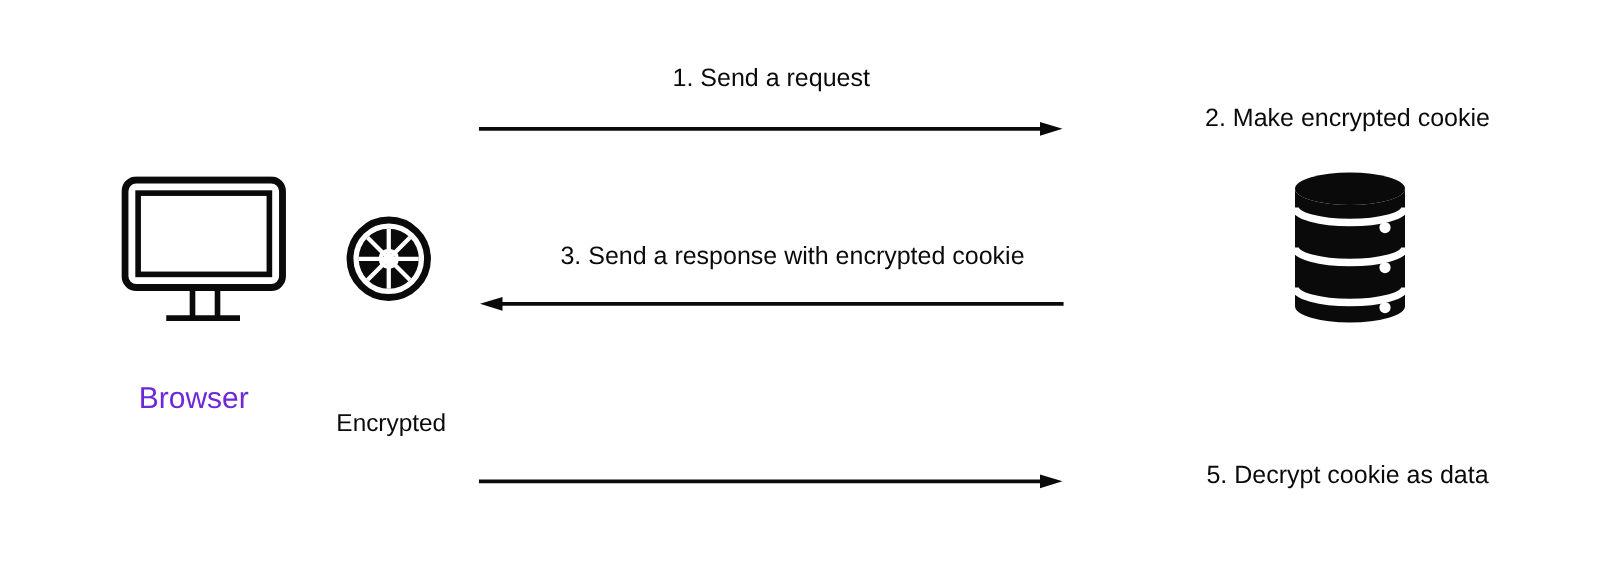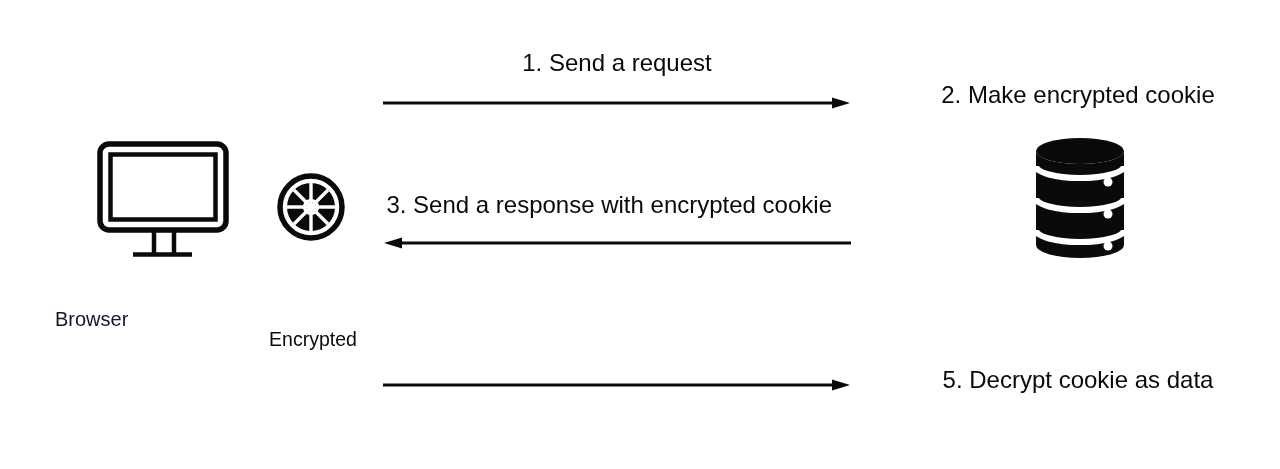--- a/index.html
+++ b/index.html
@@ -11,31 +11,32 @@
     position: relative;
     width: 1280px;
     height: 469px;
     background: #ffffff;
     overflow: hidden;
     color: #0a0a0a;
   }
   .abs { position: absolute; }
   .step-label {
     position: absolute;
-    font-size: 24px;
+    font-size: 20px;
     line-height: 24px;
     color: #0a0a0a;
     text-align: center;
     white-space: pre;
   }
   .actor-label {
     position: absolute;
-    font-size: 20px;
+    font-size: 24px;
     line-height: 34px;
-    color: #0f172a;
+    color: #6d28d9;
+    text-align: center;
     white-space: pre;
   }
   .small-actor-label {
     position: absolute;
     font-size: 19.5px;
     line-height: 29px;
     color: #0a0a0a;
     text-align: center;
     white-space: pre;
   }
@@ -97,21 +98,21 @@
   <div class="step-label" style="left:383px; top:51px; width:468px;">1. Send a request</div>
   <div class="abs" style="left:383px; top:95px;">
     <svg width="468" height="16" viewBox="0 0 468 16">
       <line x1="0" y1="8" x2="452" y2="8" stroke="#0a0a0a" stroke-width="3"></line>
       <polygon points="449,2.5 467,8 449,13.5" fill="#0a0a0a"></polygon>
     </svg>
   </div>
 
   <div class="step-label" style="left:928px; top:83px; width:300px;">2. Make encrypted cookie</div>
 
-  <div class="step-label" style="left:364px; top:193px; width:468px;text-align:right;">3. Send a response with encrypted cookie</div>
+  <div class="step-label" style="left:400px; top:193px; width:468px;">3. Send a response with encrypted cookie</div>
   <div class="abs" style="left:383px; top:235px;">
     <svg width="468" height="16" viewBox="0 0 468 16">
       <line x1="16" y1="8" x2="468" y2="8" stroke="#0a0a0a" stroke-width="3"></line>
       <polygon points="19,2.5 1,8 19,13.5" fill="#0a0a0a"></polygon>
     </svg>
   </div>
 
   <div class="abs" style="left:383px; top:377px;">
     <svg width="468" height="16" viewBox="0 0 468 16">
       <line x1="0" y1="8" x2="452" y2="8" stroke="#0a0a0a" stroke-width="3"></line>

